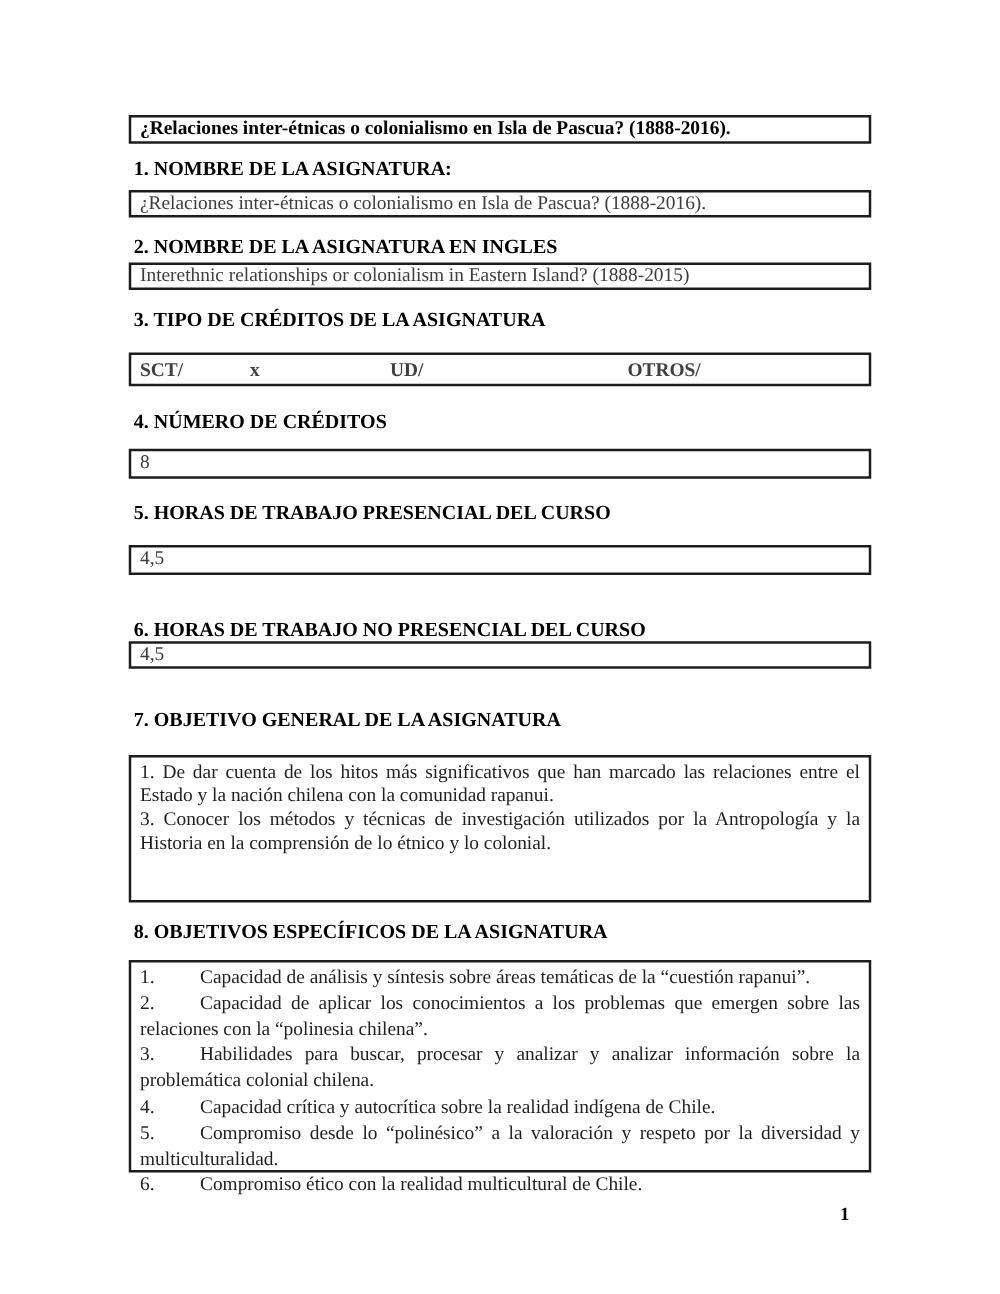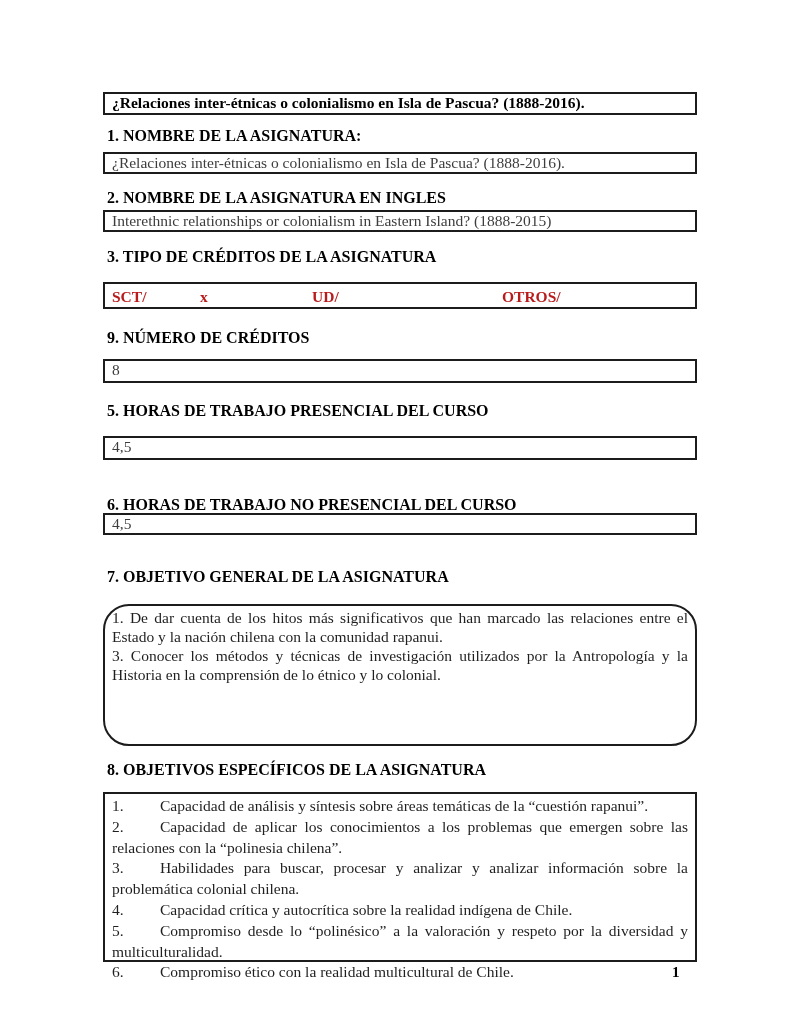--- a/index.html
+++ b/index.html
@@ -38,40 +38,40 @@
     padding-left:4px;
     color:#000;
     white-space:nowrap;
   }
   .h22{height:22px;}
   .h24{height:24px;}
   .sct-box{
     position:relative;
     height:27px;
     font-weight:bold;
-    color:#b91c1c;
+    color:#404040;
     font-size:15.5px;
     padding-left:0;
   }
   .sct-box span{position:absolute;top:4px;}
   .sct-label{left:7px;}
   .sct-value{left:95px;}
   .ud-label{left:207px;}
   .otros-label{left:397px;}
   .textbox{
     box-sizing:border-box;
     width:100%;
     border:2px solid #1c1c1c;
     background:#fff;
     padding:2px 7px 0 7px;
     font-size:15.5px;
     color:#1f1f1f;
     text-align:justify;
   }
-  .box7{height:142px;line-height:19px;border-radius:26px;}
+  .box7{height:118px;line-height:19px;}
   .box8{height:170px;line-height:20.8px;}
   .textbox p{margin:0;}
   .objnum{display:inline-block;width:48px;}
   .mt-h1{margin-top:13px;}
   .mt-b1{margin-top:8px;}
   .mt-h2{margin-top:16px;}
   .mt-b2{margin-top:4px;}
   .mt-h3{margin-top:17px;}
   .mt-b3{margin-top:17px;}
   .mt-h4{margin-top:21px;}
@@ -110,21 +110,21 @@
     </div>
 
     <div class="heading mt-h3">3. TIPO DE CRÉDITOS DE LA ASIGNATURA</div>
     <div class="fieldbox sct-box mt-b3">
       <span class="sct-label">SCT/</span>
       <span class="sct-value">x</span>
       <span class="ud-label">UD/</span>
       <span class="otros-label">OTROS/</span>
     </div>
 
-    <div class="heading mt-h4">9. NÚMERO DE CRÉDITOS</div>
+    <div class="heading mt-h4">4. NÚMERO DE CRÉDITOS</div>
     <div class="fieldbox h24 mt-b4">
       <span>8</span>
     </div>
 
     <div class="heading mt-h5">5. HORAS DE TRABAJO PRESENCIAL DEL CURSO</div>
     <div class="fieldbox h24 mt-b5">
       <span>4,5</span>
     </div>
 
     <div class="heading mt-h6">6. HORAS DE TRABAJO NO PRESENCIAL DEL CURSO</div>

